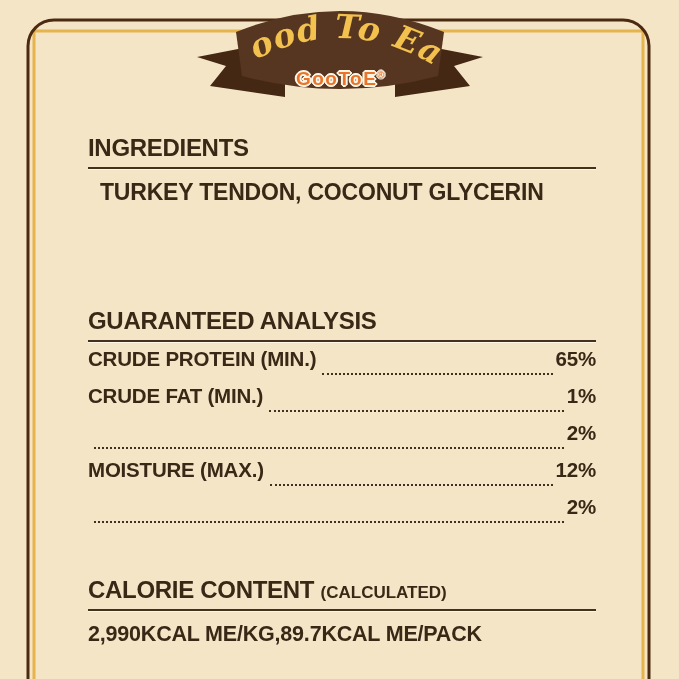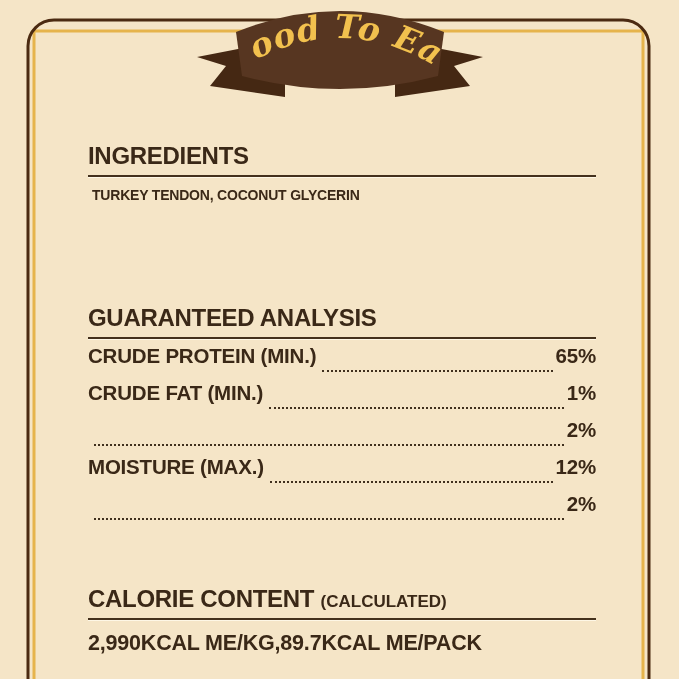--- a/index.html
+++ b/index.html
@@ -20,34 +20,34 @@
   }
   .logo{
     position:absolute;left:0;top:56px;width:280px;text-align:center;z-index:3;
     font-weight:bold;font-size:19px;letter-spacing:1.5px;
     color:#e9742a;
     text-shadow:-2px 0 0 #fdf6e7,2px 0 0 #fdf6e7,0 -2px 0 #fdf6e7,0 2px 0 #fdf6e7,
                 -1px -1px 0 #fdf6e7,1px -1px 0 #fdf6e7,-1px 1px 0 #fdf6e7,1px 1px 0 #fdf6e7;
   }
   .logo sup{font-size:9px;letter-spacing:0;}
   
-  .content{position:absolute;left:88px;top:8px;width:508px;z-index:2;}
+  .content{position:absolute;left:88px;top:0;width:508px;z-index:2;}
   h2{
     margin:0;font-size:24px;font-weight:bold;letter-spacing:-0.3px;
     padding-bottom:5px;border-bottom:2px solid #44311d;
     box-shadow:0 1px 0 rgba(255,250,235,.85);
   }
   .sec-ingredients{margin-top:134px;}
-  .sec-ingredients p{margin:10px 4px 0;font-size:14px;font-weight:bold;letter-spacing:-0.2px;}
+  .sec-ingredients p{margin:10px 12px 0;font-size:23px;font-weight:bold;letter-spacing:-0.2px;}
   .sec-analysis{margin-top:101px;}
   .rows{margin-top:5px;}
   .row{display:flex;align-items:flex-start;height:37px;font-size:20.5px;font-weight:bold;letter-spacing:-0.2px;}
   .row .leader{flex:1;border-bottom:2.5px dotted #40301e;align-self:flex-end;margin:0 3px 9px 6px;}
   .row .val{text-align:right;}
-  .sec-calorie{margin-top:56px;}
+  .sec-calorie{margin-top:44px;}
   .sec-calorie h2 .note{font-size:17px;letter-spacing:0;}
   .sec-calorie p{margin:11px 0 0;font-size:21.5px;font-weight:bold;letter-spacing:-0.2px;}
 </style>
 </head>
 <body>
 
 <div>
 
   <svg class="frame" viewBox="0 0 679 679" xmlns="http://www.w3.org/2000/svg" aria-hidden="true">
     <path d="M 34 679 L 34 31 L 643 31 L 643 679" fill="none" stroke="#e6b44c" stroke-width="3"></path>
@@ -59,20 +59,23 @@
       <defs>
         <path id="scriptArc" d="M 52 50 Q 140 2 228 50"></path>
       </defs>
       <path d="M 85 28 L -3 45 L 26 54 L 10 74 L 85 85 Z" fill="#452813"></path>
       <path d="M 195 28 L 283 45 L 254 54 L 270 74 L 195 85 Z" fill="#452813"></path>
       <path d="M 36 20 Q 140 -22 244 20 L 238 64 Q 140 90 42 64 Z" fill="#573621"></path>
       <text class="banner-script" font-size="33" fill="#f2c14e">
         <textPath href="#scriptArc" xlink:href="#scriptArc" startOffset="50%" text-anchor="middle">Good To Eat</textPath>
       </text>
     </svg>
+    <div class="logo">
+      <span>GooToE</span><sup>®</sup>
+    </div>
   </div>
 
   <main class="content">
 
     <section class="sec-ingredients">
       <h2>INGREDIENTS</h2>
       <p>TURKEY TENDON, COCONUT GLYCERIN</p>
     </section>
 
     <section class="sec-analysis">

